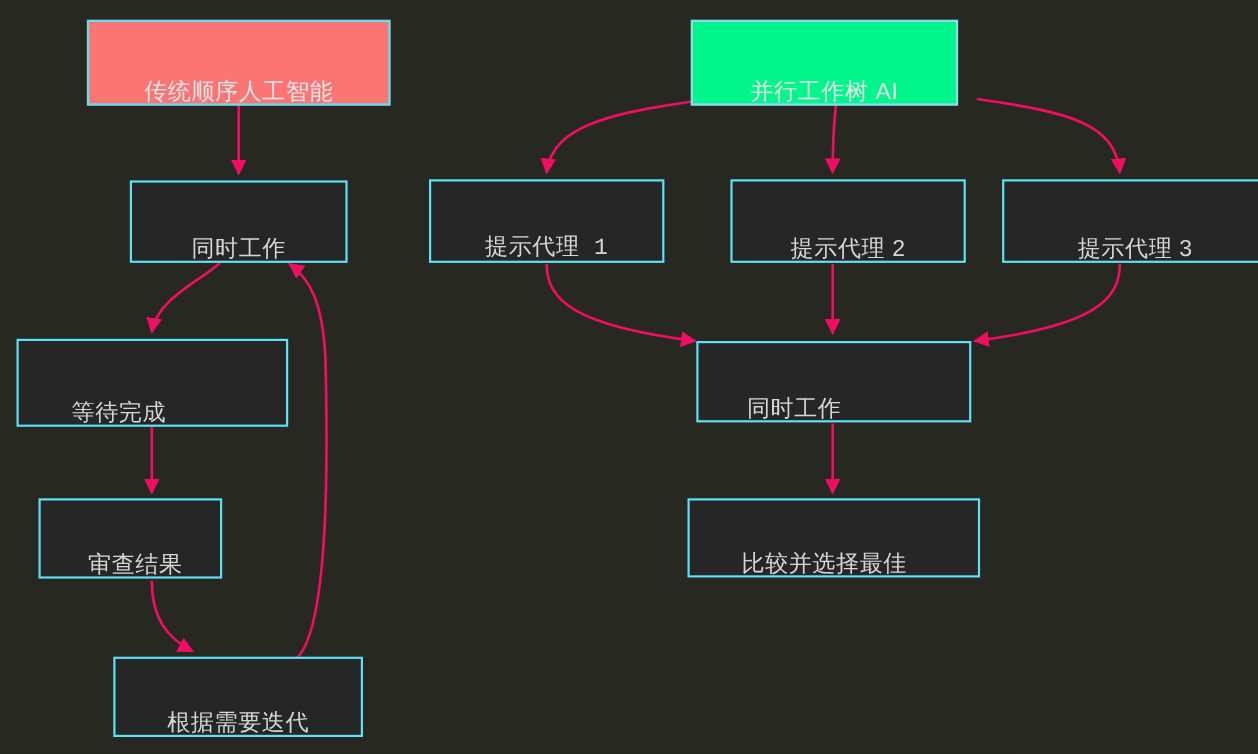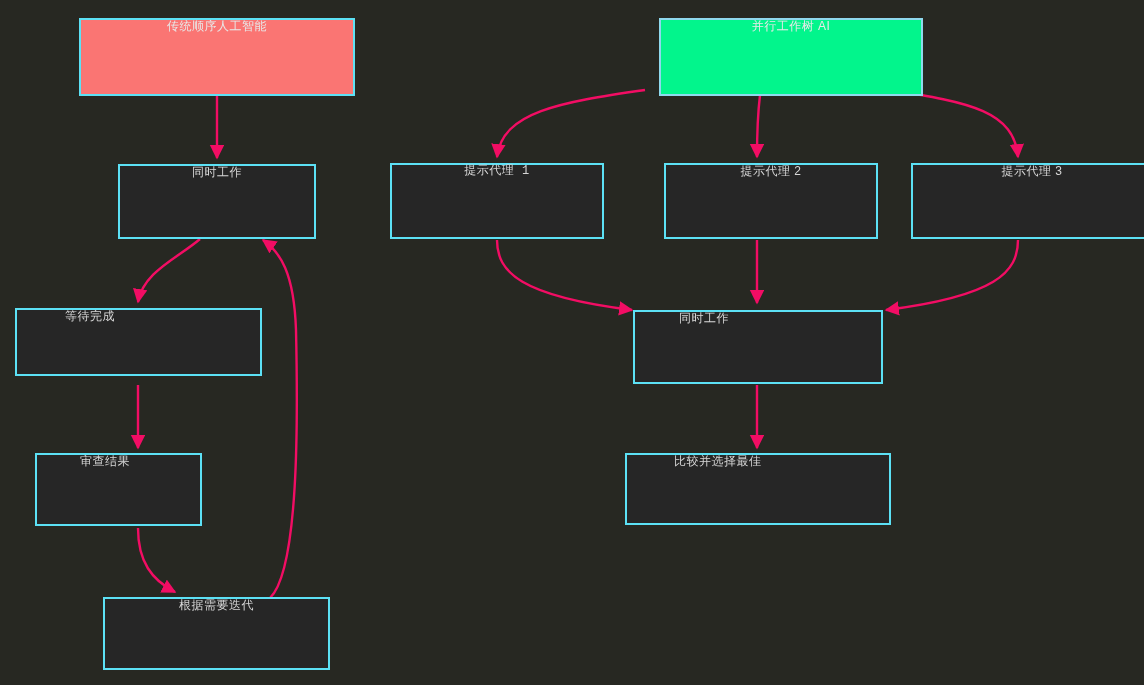--- a/index.html
+++ b/index.html
@@ -22,24 +22,24 @@
     width: 1144px;
     height: 685px;
     pointer-events: none;
   }
   .node {
     position: absolute;
     box-sizing: border-box;
     border: 2px solid #5CE1F5;
     background: #262626;
     color: #D6D6D6;
-    font-size: 12px;
+    font-size: 21px;
     line-height: 1;
     display: flex;
-    align-items: flex-start;
+    align-items: flex-end;
     white-space: nowrap;
   }
   .node.centered { justify-content: center; }
   .node.left-text { justify-content: flex-start; }
   .node.root-red {
     background: #FA7573;
     border-color: #5CE1F5;
     color: #E8E8E8;
   }
   .node.root-green {
@@ -84,33 +84,33 @@
   </svg>
 
   <div class="node root-red centered" style="left:79px; top:18px; width:276px; height:78px;">
     <span class="node-label">传统顺序人工智能</span>
   </div>
 
   <div class="node centered" style="left:118px; top:164px; width:198px; height:75px;">
     <span class="node-label">同时工作</span>
   </div>
 
-  <div class="node left-text" style="left:15px; top:308px; width:247px; height:68px; padding-left:48px;">
+  <div class="node left-text" style="left:15px; top:308px; width:247px; height:80px; padding-left:48px;">
     <span class="node-label">等待完成</span>
   </div>
 
   <div class="node left-text" style="left:35px; top:453px; width:167px; height:73px; padding-left:43px;">
     <span class="node-label">审查结果</span>
   </div>
 
   <div class="node centered" style="left:103px; top:597px; width:227px; height:73px;">
     <span class="node-label">根据需要迭代</span>
   </div>
 
-  <div class="node root-green centered" style="left:659px; top:18px; width:264px; height:78px;">
+  <div class="node root-green centered" style="left:628px; top:18px; width:243px; height:78px;">
     <span class="node-label">并行工作树 AI</span>
   </div>
 
   <div class="node centered" style="left:390px; top:163px; width:214px; height:76px;font-family:Liberation Mono, monospace;">
     <span class="node-label">提示代理 1</span>
   </div>
 
   <div class="node centered" style="left:650px; top:163px; width:214px; height:76px;margin-left:14px;">
     <span class="node-label">提示代理 2</span>
   </div>

